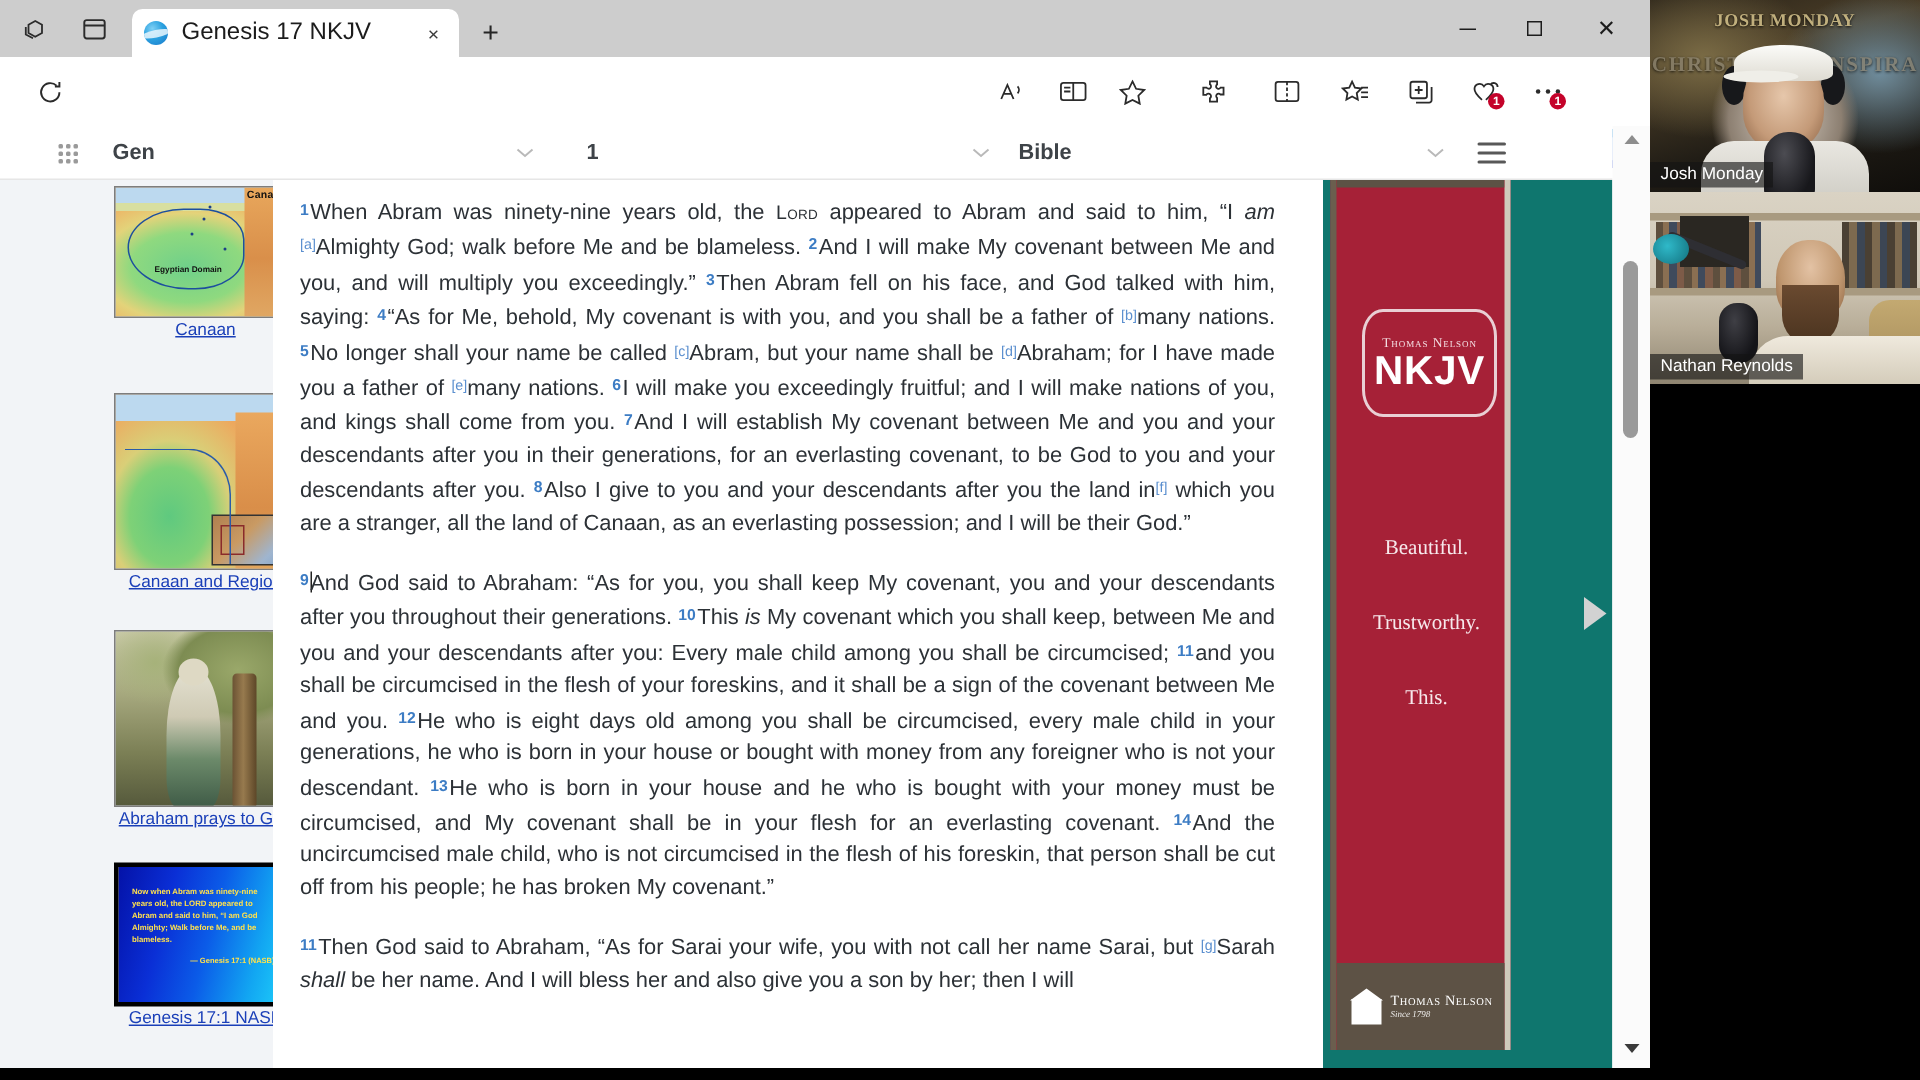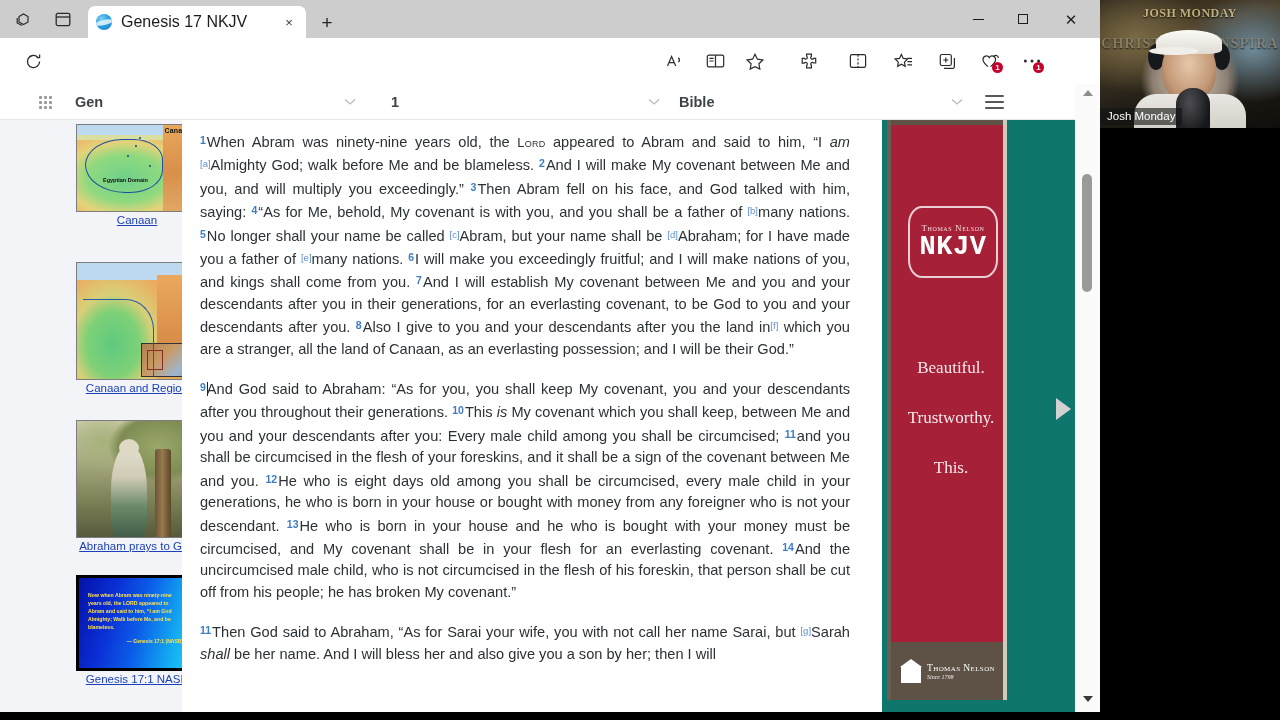--- a/index.html
+++ b/index.html
@@ -246,26 +246,26 @@
   .nkjv-logo {
     position: absolute; left: 17px; top: 86px; width: 90px; height: 72px;
     border: 2.2px solid #e9cfd4; border-radius: 14px/18px;
     display: flex; flex-direction: column; align-items: center; justify-content: center;
   }
   .nkjv-logo .tn {
     font-family: "Liberation Serif", serif; font-variant: small-caps;
     font-size: 9px; letter-spacing: .6px; color: #f3dde1; margin-bottom: 1px;
   }
   .nkjv-logo .nk {
-    font-family: Liberation Mono, monospace; font-weight: 700;
+    font-family: Liberation Sans, sans-serif; font-weight: 700;
     font-size: 27px; letter-spacing: .5px; color: #ffffff; line-height: 1;
   }
   .adword {
     position: absolute; left: 0; width: 120px; text-align: center;
-    font-family: "Liberation Serif", serif; font-size: 17px; color: #f7e9ec;
+    font-family: "Liberation Serif", serif; font-size: 14px; color: #f7e9ec;
   }
   .adfoot {
     position: absolute; left: 0; bottom: 0; width: 120px; height: 58px;
     background: #5d5245; display: flex; align-items: center; padding-left: 9px;
   }
   .adfoot .house {
     width: 22px; height: 24px; position: relative; flex: 0 0 22px; margin-right: 5px;
   }
   .adfoot .house::before{
     content:""; position:absolute; left:1px; top:7px; width:20px; height:17px; background:#fff;
@@ -601,17 +601,32 @@
       <span class="c1-banner2">CHRISTIAN CONSPIRA</span>
       <span class="c1-hp1"></span>
       <span class="c1-hp2"></span>
       <span class="c1-head"></span>
       <span class="c1-cap"></span>
       <span class="c1-body"></span>
       <span class="c1-mic"></span>
       <span class="cam-name">Josh Monday</span>
     </div>
 
+    <div class="cam cam2">
+      <span class="c2-shelfA"></span>
+      <span class="c2-books"></span>
+      <span class="c2-dark"></span>
+      <span class="c2-books2"></span>
+      <span class="c2-shelfB"></span>
+      <span class="c2-chair"></span>
+      <span class="c2-arm"></span>
+      <span class="c2-arm2"></span>
+      <span class="c2-head"></span>
+      <span class="c2-beard"></span>
+      <span class="c2-body"></span>
+      <span class="c2-mic"></span>
+      <span class="cam-name">Nathan Reynolds</span>
+    </div>
 
     <div class="cam-blank"></div>
   </div>
 
 </div>
 
 </body></html>

